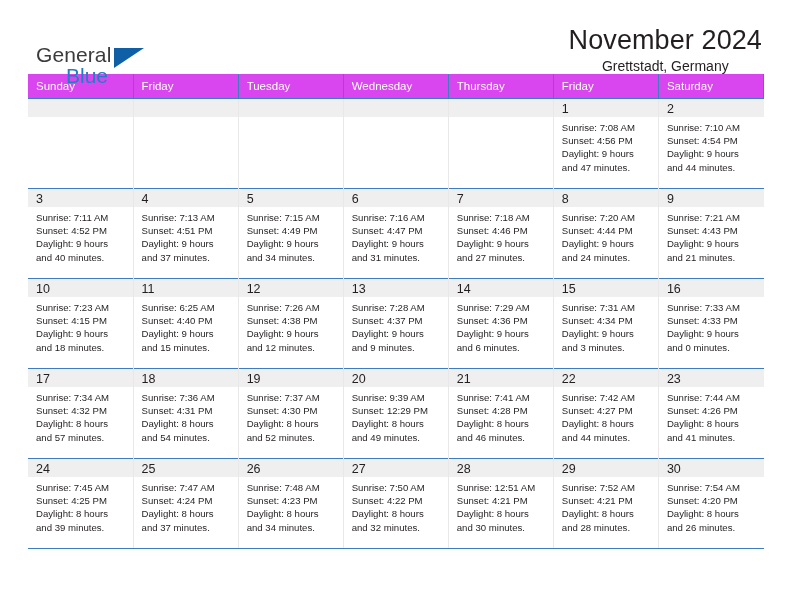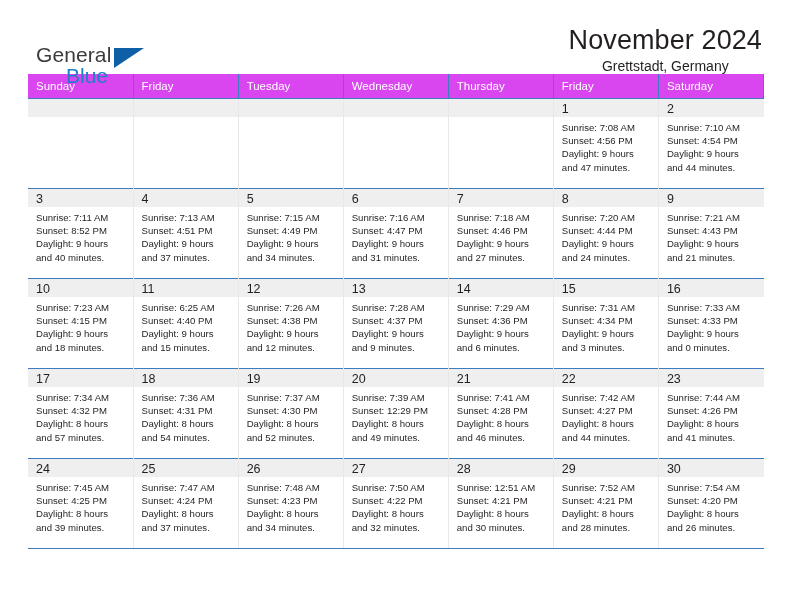--- a/index.html
+++ b/index.html
@@ -193,21 +193,21 @@
               <div>Daylight: 9 hours</div>
               <div>and 44 minutes.</div>
             </div>
           </td>
         </tr>
         <tr>
           <td>
             <div class="daynum">3</div>
             <div class="cellbody">
               <div>Sunrise: 7:11 AM</div>
-              <div>Sunset: 8:52 PM</div>
+              <div>Sunset: 4:52 PM</div>
               <div>Daylight: 9 hours</div>
               <div>and 40 minutes.</div>
             </div>
           </td>
           <td>
             <div class="daynum">4</div>
             <div class="cellbody">
               <div>Sunrise: 7:13 AM</div>
               <div>Sunset: 4:51 PM</div>
               <div>Daylight: 9 hours</div>
@@ -349,21 +349,21 @@
             <div class="cellbody">
               <div>Sunrise: 7:37 AM</div>
               <div>Sunset: 4:30 PM</div>
               <div>Daylight: 8 hours</div>
               <div>and 52 minutes.</div>
             </div>
           </td>
           <td>
             <div class="daynum">20</div>
             <div class="cellbody">
-              <div>Sunrise: 7:39 AM</div>
+              <div>Sunrise: 9:39 AM</div>
               <div>Sunset: 12:29 PM</div>
               <div>Daylight: 8 hours</div>
               <div>and 49 minutes.</div>
             </div>
           </td>
           <td>
             <div class="daynum">21</div>
             <div class="cellbody">
               <div>Sunrise: 7:41 AM</div>
               <div>Sunset: 4:28 PM</div>

